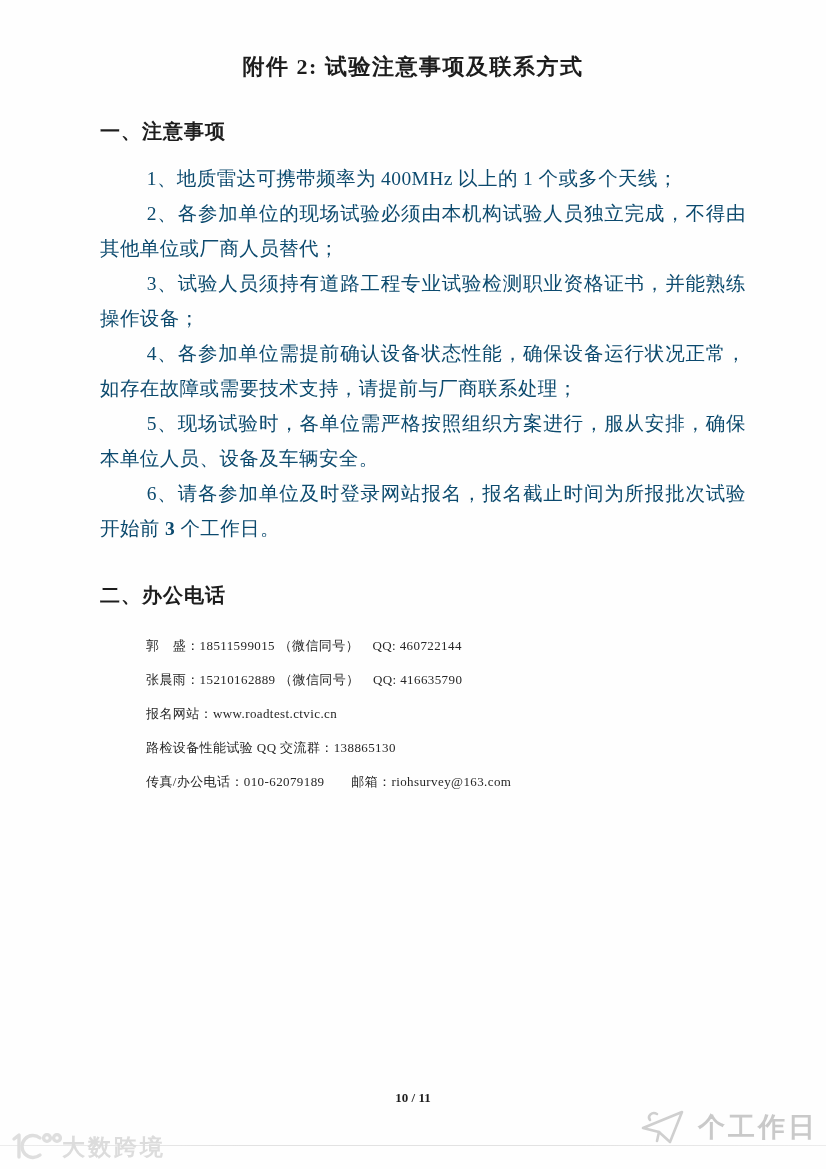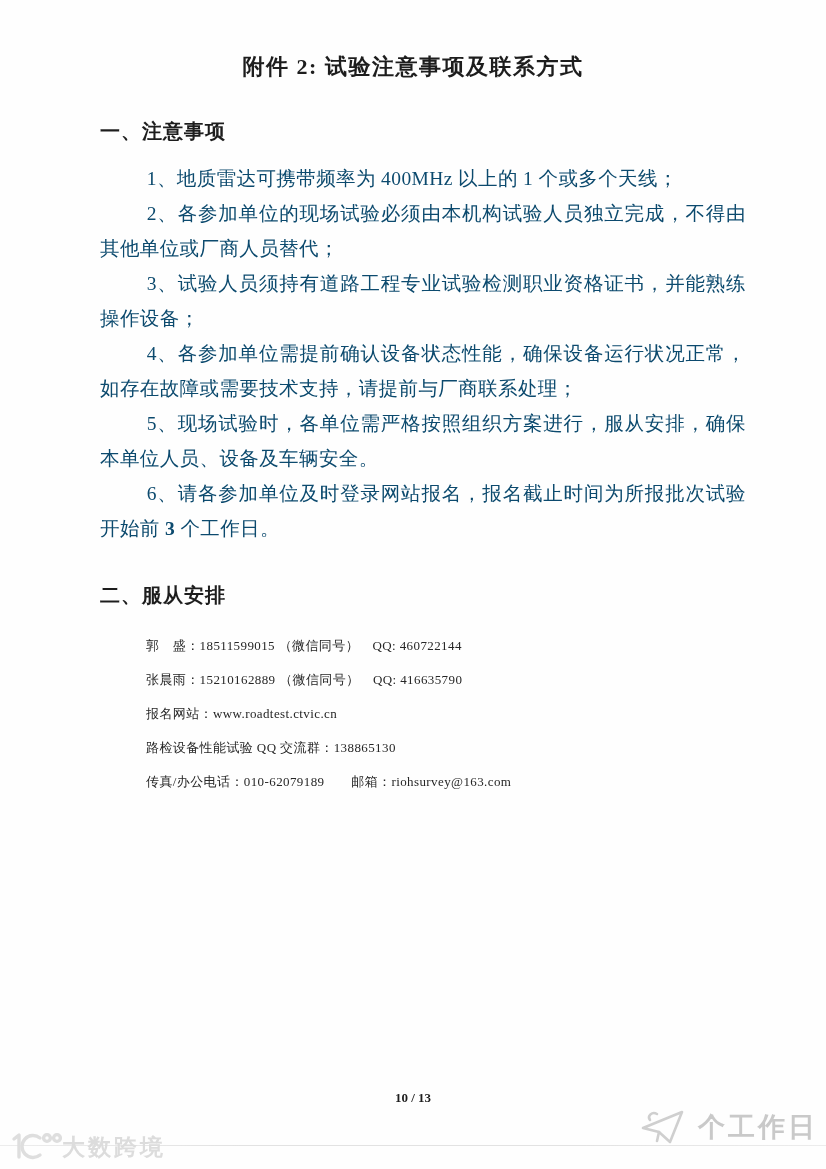--- a/index.html
+++ b/index.html
@@ -112,31 +112,31 @@
 
   <div class="notice-body">
     <p>1、地质雷达可携带频率为 400MHz 以上的 1 个或多个天线；</p>
     <p>2、各参加单位的现场试验必须由本机构试验人员独立完成，不得由其他单位或厂商人员替代；</p>
     <p>3、试验人员须持有道路工程专业试验检测职业资格证书，并能熟练操作设备；</p>
     <p>4、各参加单位需提前确认设备状态性能，确保设备运行状况正常，如存在故障或需要技术支持，请提前与厂商联系处理；</p>
     <p>5、现场试验时，各单位需严格按照组织方案进行，服从安排，确保本单位人员、设备及车辆安全。</p>
     <p><span>6、请各参加单位及时登录网站报名，报名截止时间为所报批次试验开始前 </span><span class="b">3</span><span> 个工作日。</span></p>
   </div>
 
-  <h2 class="sec-heading">二、服从安排</h2>
+  <h2 class="sec-heading">二、办公电话</h2>
 
   <div class="contact-body">
     <div class="contact-line">郭　盛：18511599015 （微信同号）　QQ: 460722144</div>
     <div class="contact-line">张晨雨：15210162889 （微信同号）　QQ: 416635790</div>
     <div class="contact-line">报名网站：www.roadtest.ctvic.cn</div>
     <div class="contact-line">路检设备性能试验 QQ 交流群：138865130</div>
     <div class="contact-line">传真/办公电话：010-62079189　　邮箱：riohsurvey@163.com</div>
   </div>
 
-  <div class="page-number">10 / 13</div>
+  <div class="page-number">10 / 11</div>
 
   <div class="footer-divider"></div>
 
   <div class="watermark-left">
     <span class="wm-icon">
       <svg width="52" height="28" viewBox="0 0 52 28">
         <g fill="none" stroke="#dedede" stroke-width="3.4" stroke-linecap="round" stroke-linejoin="round">
           <path d="M4 7 L9 3 L9 25"></path>
           <path d="M30 6 A 11 11 0 1 0 30 23"></path>
           <circle cx="37" cy="6" r="3.4"></circle>

